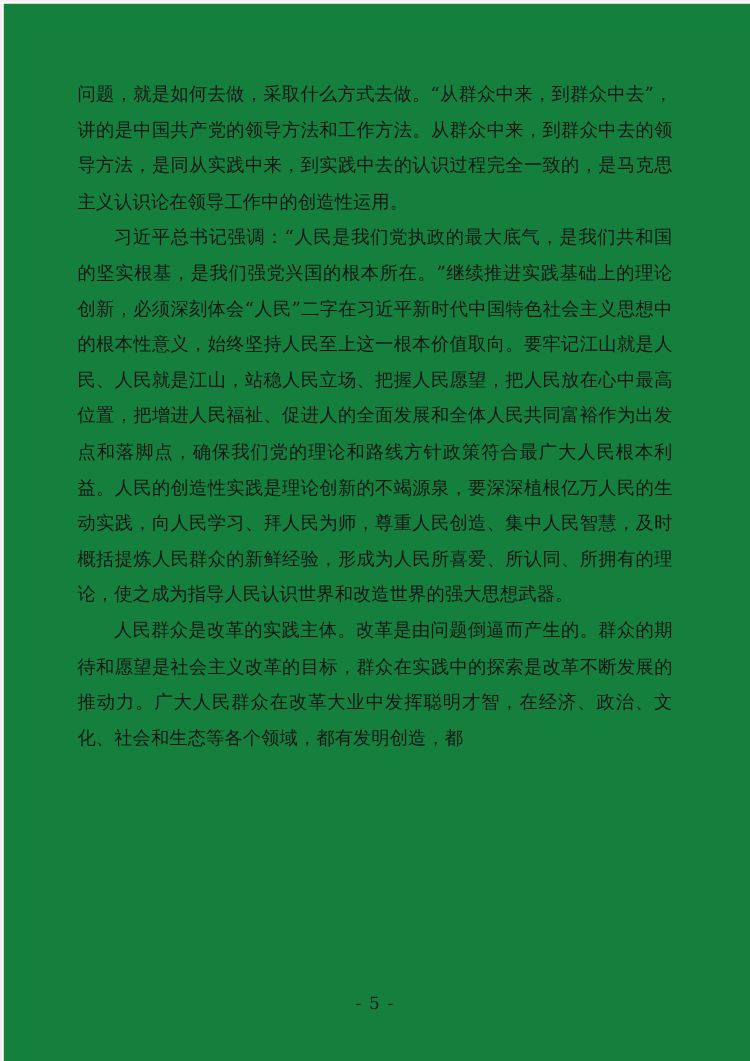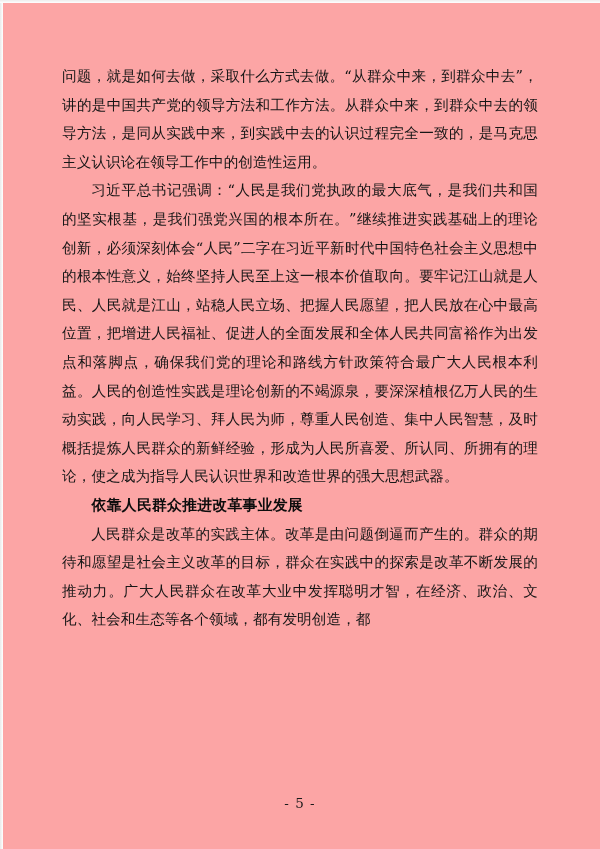--- a/index.html
+++ b/index.html
@@ -10,21 +10,21 @@
   body {
     width: 600px;
     height: 849px;
     font-family: "DejaVu Sans", "Liberation Sans", sans-serif;
     color: #1a1a1a;
   }
   .page {
     position: relative;
     width: 600px;
     height: 849px;
-    background: #fca5a5;
+    background: #15803d;
     box-sizing: border-box;
     overflow: hidden;
   }
   .page-inner {
     position: absolute;
     left: 62px;
     top: 62px;
     width: 476px;
     height: 725px;
   }
@@ -89,21 +89,20 @@
 <div class="page">
   <div class="page-edge-left"></div>
   <div class="page-edge-top"></div>
 
   <div class="page-inner">
 
     <p class="body-text para">问题，就是如何去做，采取什么方式去做。“从群众中来，到群众中去”，讲的是中国共产党的领导方法和工作方法。从群众中来，到群众中去的领导方法，是同从实践中来，到实践中去的认识过程完全一致的，是马克思主义认识论在领导工作中的创造性运用。</p>
 
     <p class="body-text indent">习近平总书记强调：“人民是我们党执政的最大底气，是我们共和国的坚实根基，是我们强党兴国的根本所在。”继续推进实践基础上的理论创新，必须深刻体会“人民”二字在习近平新时代中国特色社会主义思想中的根本性意义，始终坚持人民至上这一根本价值取向。要牢记江山就是人民、人民就是江山，站稳人民立场、把握人民愿望，把人民放在心中最高位置，把增进人民福祉、促进人的全面发展和全体人民共同富裕作为出发点和落脚点，确保我们党的理论和路线方针政策符合最广大人民根本利益。人民的创造性实践是理论创新的不竭源泉，要深深植根亿万人民的生动实践，向人民学习、拜人民为师，尊重人民创造、集中人民智慧，及时概括提炼人民群众的新鲜经验，形成为人民所喜爱、所认同、所拥有的理论，使之成为指导人民认识世界和改造世界的强大思想武器。</p>
 
-    <h2 class="heading">依靠人民群众推进改革事业发展</h2>
 
 
     <p class="body-text indent">人民群众是改革的实践主体。改革是由问题倒逼而产生的。群众的期待和愿望是社会主义改革的目标，群众在实践中的探索是改革不断发展的推动力。广大人民群众在改革大业中发挥聪明才智，在经济、政治、文化、社会和生态等各个领域，都有发明创造，都</p>
 
   </div>
 
   <div class="footer">- 5 -</div>
 </div>
 
 </body></html>

